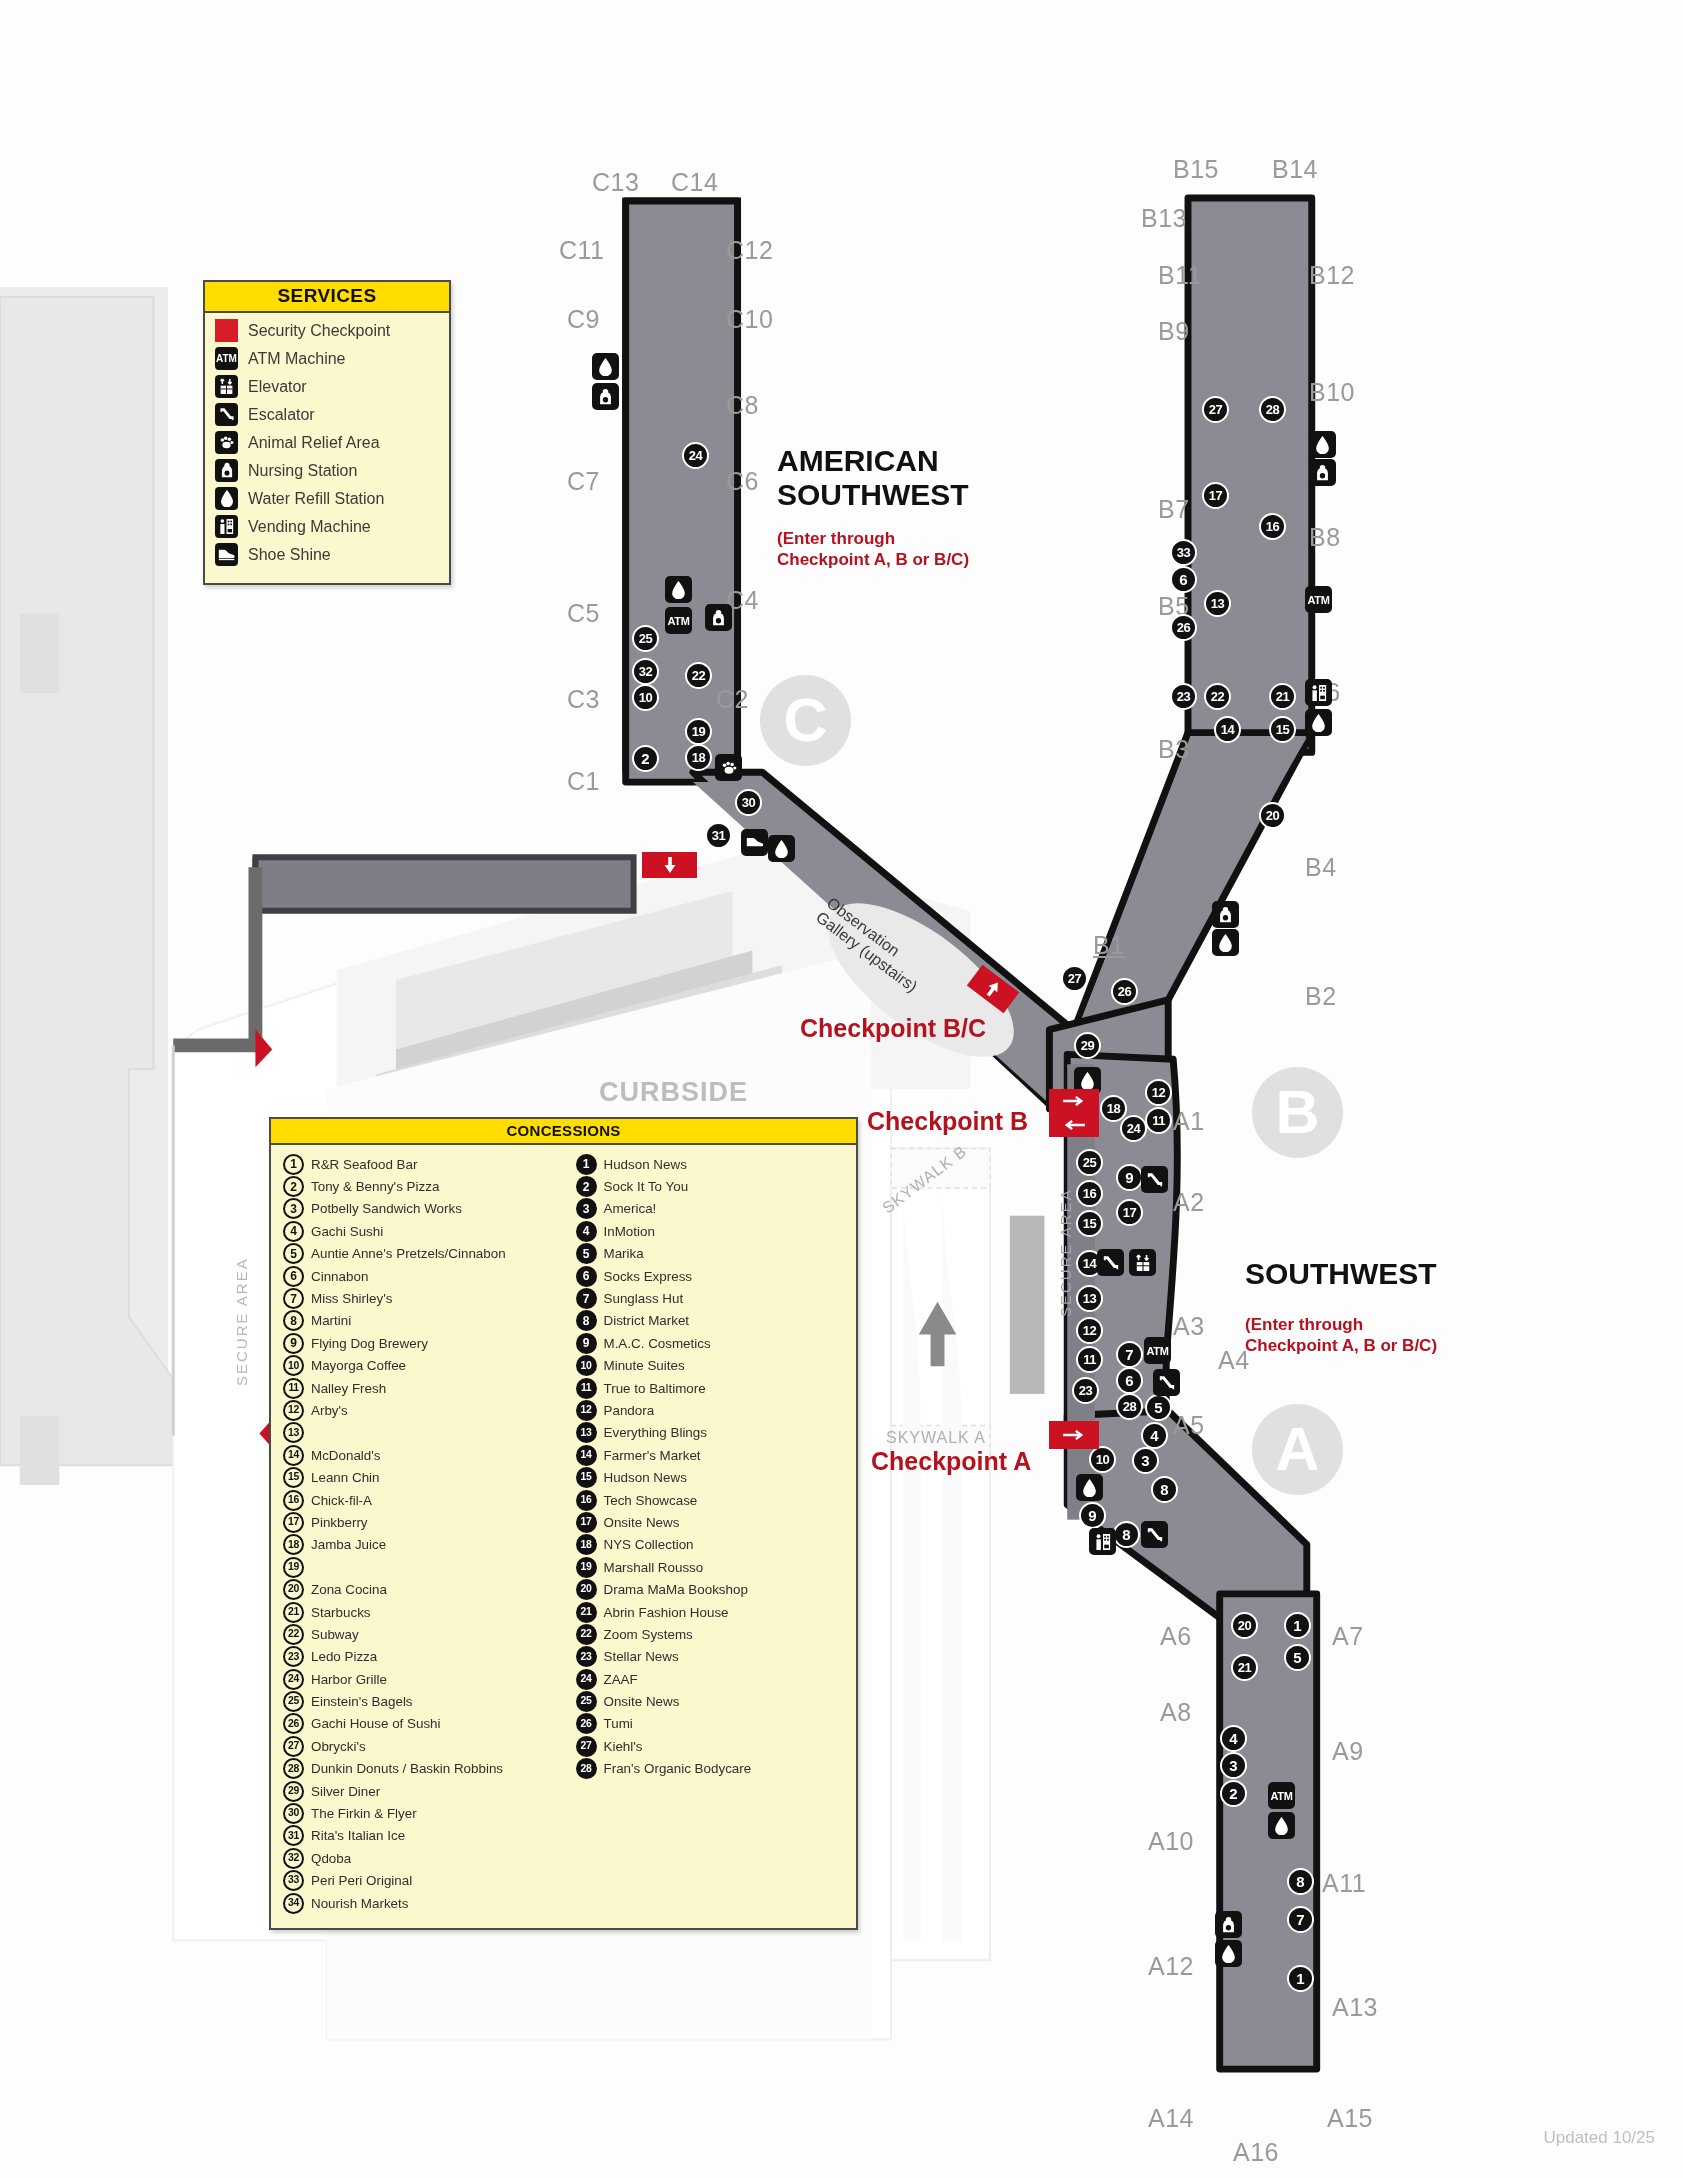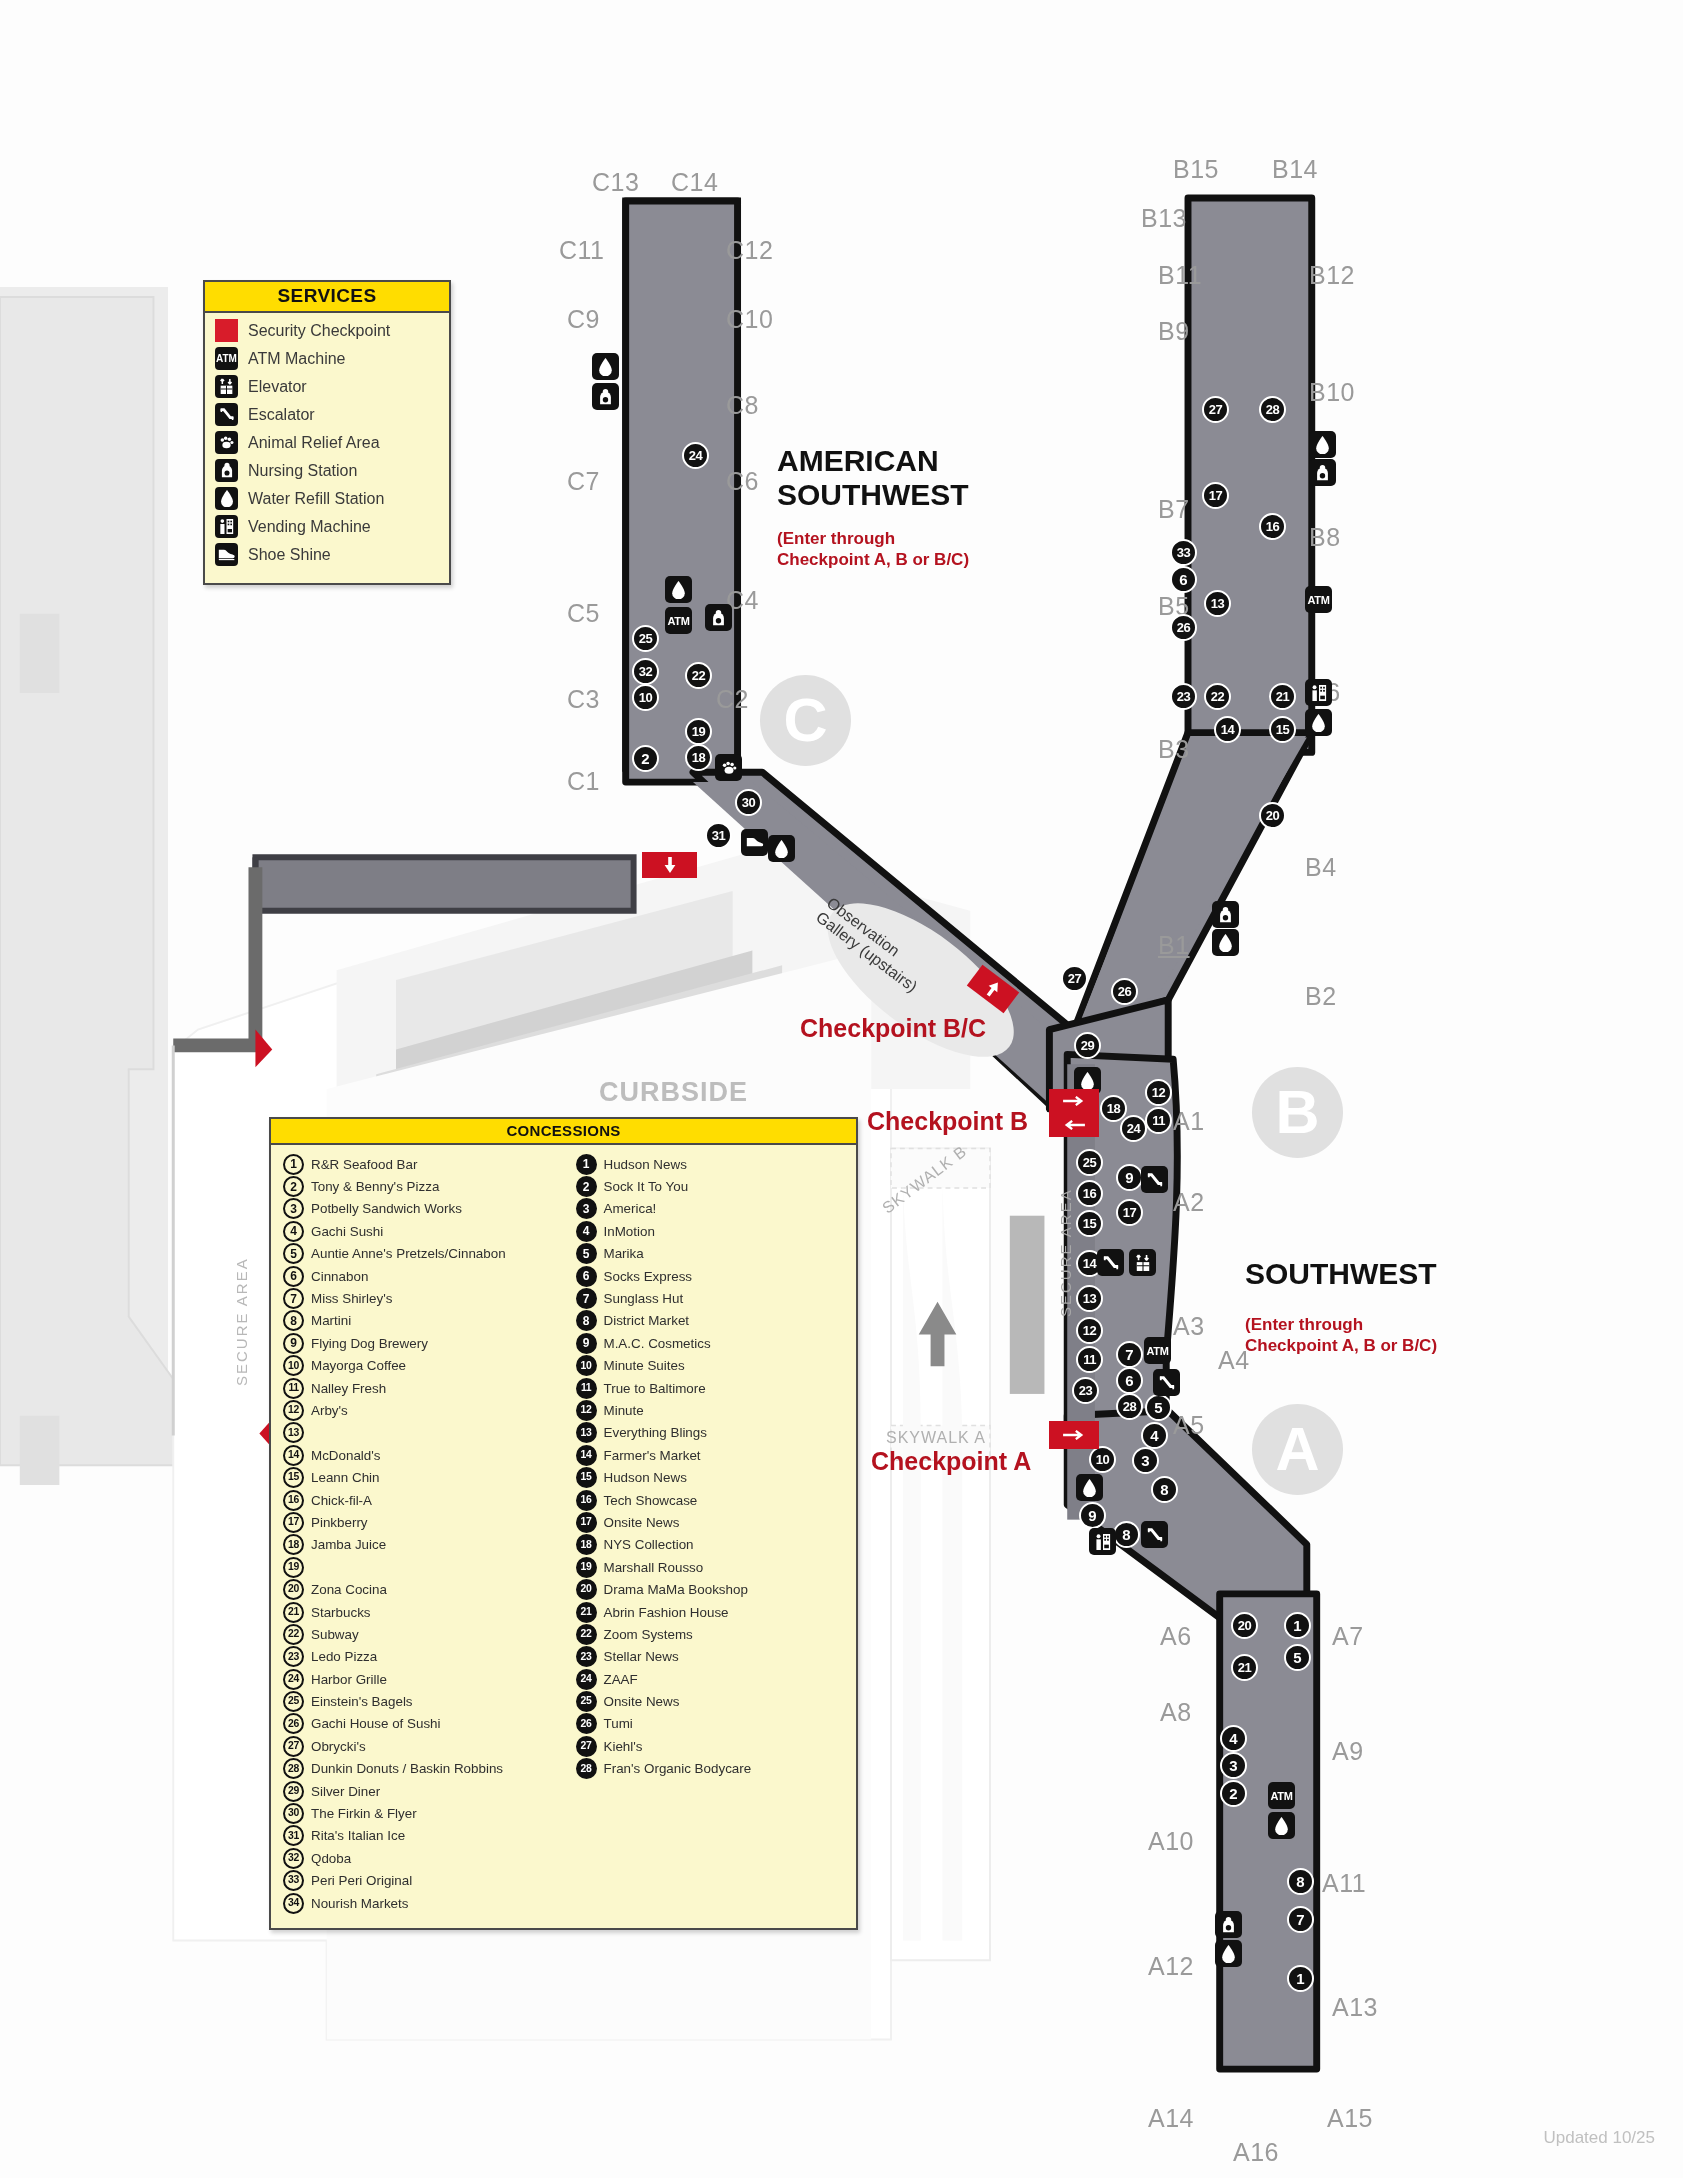--- a/index.html
+++ b/index.html
@@ -370,21 +370,21 @@
   <div class="gate" style="left:1158px; top:261px;">B11</div>
   <div class="gate" style="left:1309px; top:261px;">B12</div>
   <div class="gate" style="left:1158px; top:317px;">B9</div>
   <div class="gate" style="left:1309px; top:378px;">B10</div>
   <div class="gate" style="left:1158px; top:475px;margin-top:20px;">B7</div>
   <div class="gate" style="left:1309px; top:523px;">B8</div>
   <div class="gate" style="left:1158px; top:592px;">B5</div>
   <div class="gate" style="left:1309px; top:678px;">B6</div>
   <div class="gate" style="left:1158px; top:735px;">B3</div>
   <div class="gate" style="left:1305px; top:853px;">B4</div>
-  <div class="gate" style="left:1158px; top:931px;text-decoration:underline;">B1</div>
+  <div class="gate" style="left:1093px; top:931px;text-decoration:underline;">B1</div>
   <div class="gate" style="left:1305px; top:982px;">B2</div>
 
   <div class="gate" style="left:1173px; top:1107px;">A1</div>
   <div class="gate" style="left:1173px; top:1188px;">A2</div>
   <div class="gate" style="left:1173px; top:1312px;">A3</div>
   <div class="gate" style="left:1173px; top:1346px;margin-left:45px;">A4</div>
   <div class="gate" style="left:1173px; top:1411px;">A5</div>
   <div class="gate" style="left:1160px; top:1622px;">A6</div>
   <div class="gate" style="left:1332px; top:1622px;">A7</div>
   <div class="gate" style="left:1160px; top:1698px;">A8</div>
@@ -969,21 +969,21 @@
           <div class="conc-row">
             <span class="conc-num filled two">10</span>
             <span class="conc-text">Minute Suites</span>
           </div>
           <div class="conc-row">
             <span class="conc-num filled two">11</span>
             <span class="conc-text">True to Baltimore</span>
           </div>
           <div class="conc-row">
             <span class="conc-num filled two">12</span>
-            <span class="conc-text">Minute</span>
+            <span class="conc-text">Pandora</span>
           </div>
           <div class="conc-row">
             <span class="conc-num filled two">13</span>
             <span class="conc-text">Everything Blings</span>
           </div>
           <div class="conc-row">
             <span class="conc-num filled two">14</span>
             <span class="conc-text">Farmer's Market</span>
           </div>
           <div class="conc-row">

